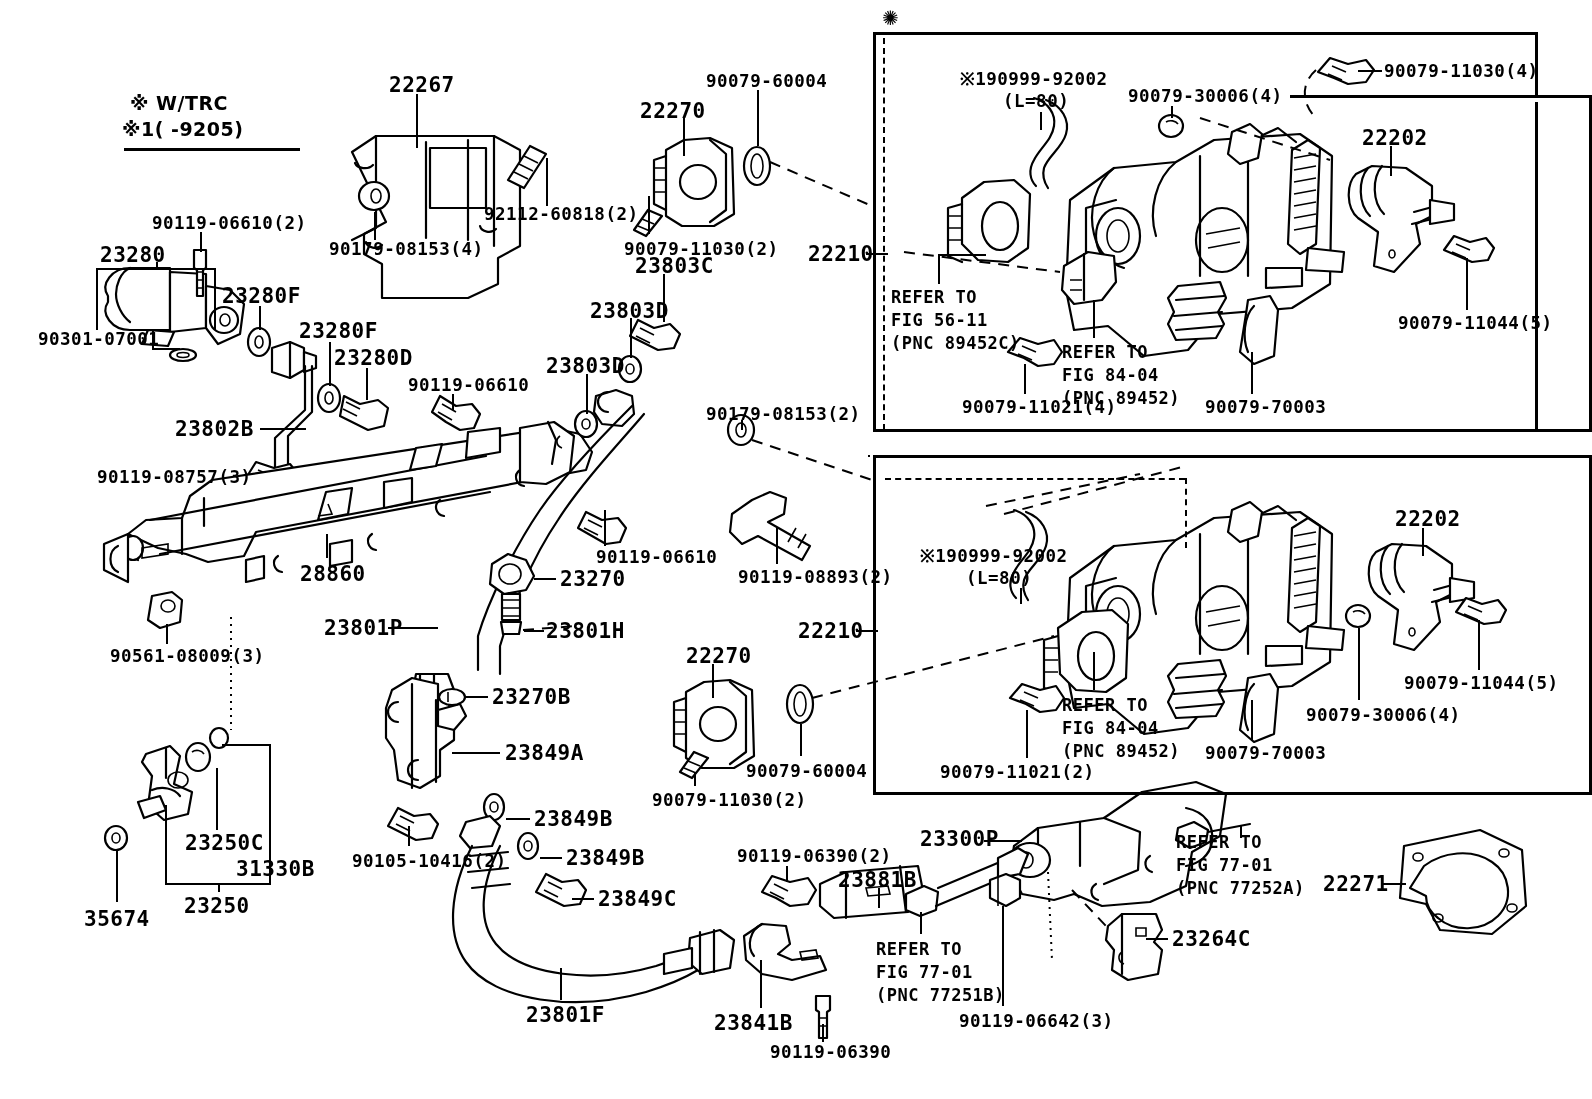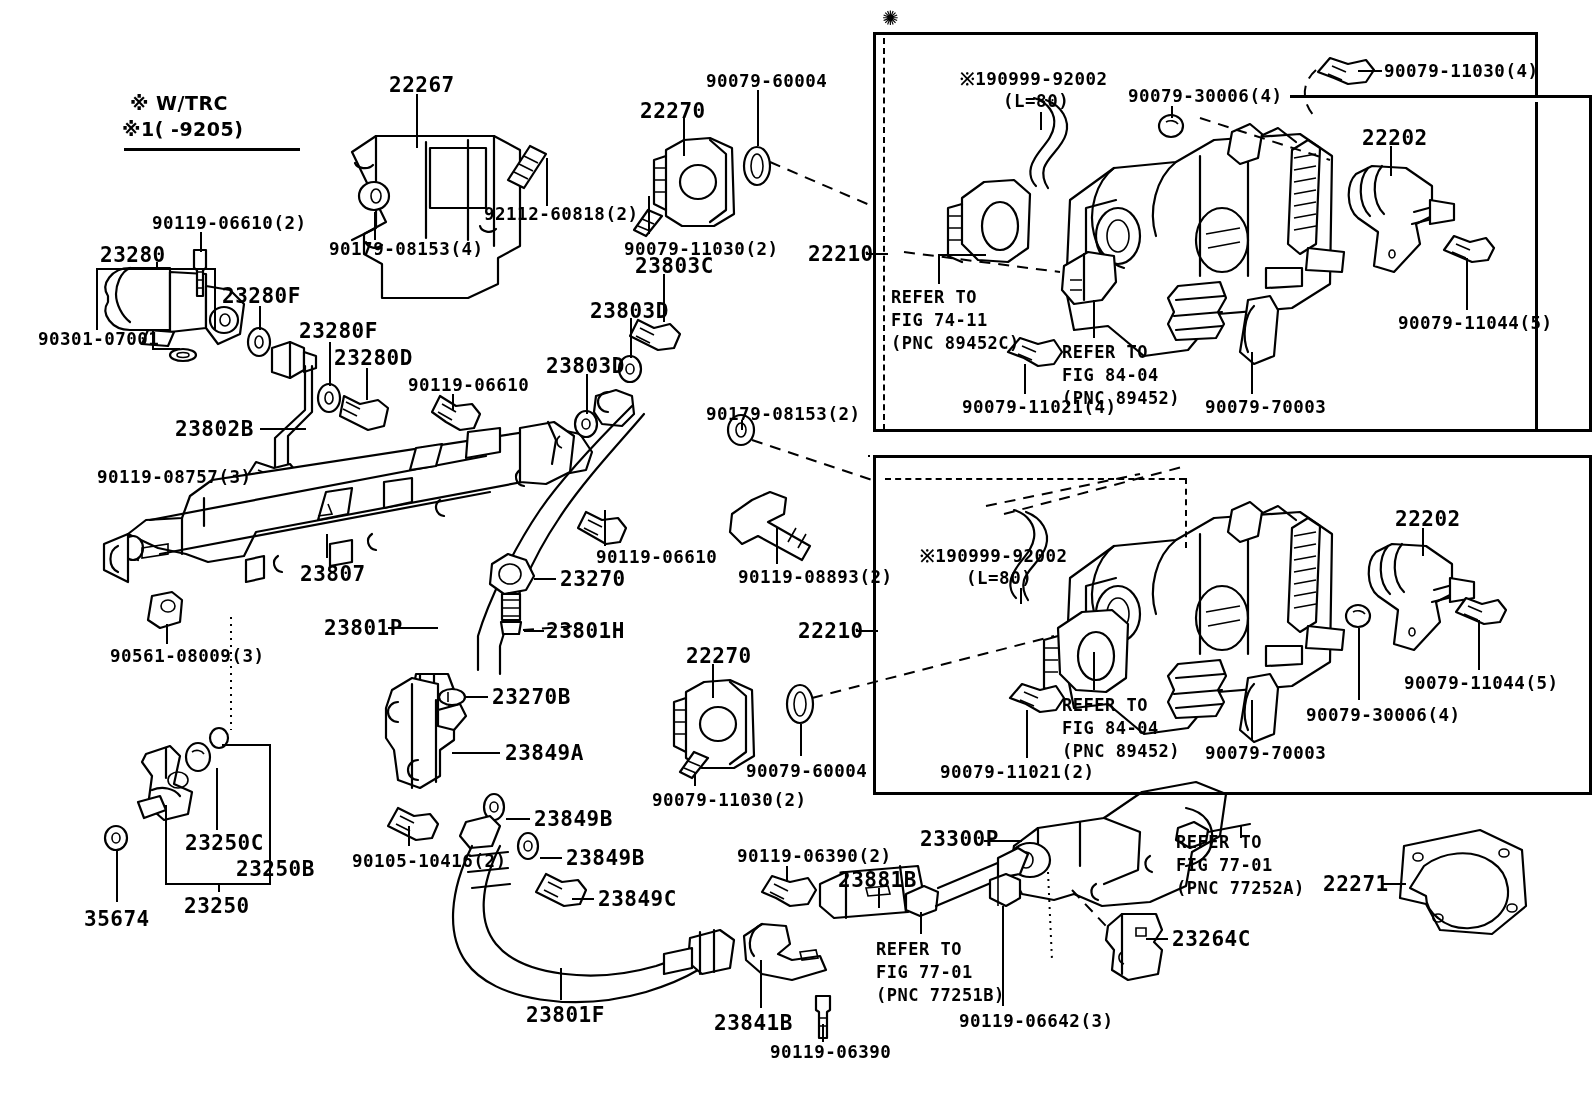--- a/index.html
+++ b/index.html
@@ -530,28 +530,28 @@
       <div class="lbl pn" style="left: 334px; top: 347px;">23280D</div>
       <div class="lbl pn" style="left: 175px; top: 418px;">23802B</div>
       <div class="lbl hw" style="left: 97px; top: 468px;">90119-08757(3)</div>
       <div class="lbl hw" style="left: 408px; top: 376px;">90119-06610</div>
       <div class="lbl pn" style="left: 635px; top: 255px;">23803C</div>
       <div class="lbl pn" style="left: 590px; top: 300px;">23803D</div>
       <div class="lbl pn" style="left: 546px; top: 355px;">23803D</div>
       <div class="lbl hw" style="left: 624px; top: 240px;">90079-11030(2)</div>
       <div class="lbl pn" style="left: 640px; top: 100px;">22270</div>
       <div class="lbl hw" style="left: 706px; top: 72px;">90079-60004</div>
-      <div class="lbl pn" style="left: 300px; top: 563px;">23807</div>
+      <div class="lbl pn" style="left: 300px; top: 563px;">28860</div>
       <div class="lbl hw" style="left: 596px; top: 548px;">90119-06610</div>
       <div class="lbl pn" style="left: 560px; top: 568px;">23270</div>
       <div class="lbl pn" style="left: 324px; top: 617px;">23801P</div>
       <div class="lbl pn" style="left: 546px; top: 620px;">23801H</div>
       <div class="lbl hw" style="left: 110px; top: 647px;">90561-08009(3)</div>
       <div class="lbl pn" style="left: 185px; top: 832px;">23250C</div>
-      <div class="lbl pn" style="left: 236px; top: 858px;">23250B</div>
+      <div class="lbl pn" style="left: 236px; top: 858px;">31330B</div>
       <div class="lbl pn" style="left: 184px; top: 895px;">23250</div>
       <div class="lbl pn" style="left: 84px; top: 908px;">35674</div>
       <div class="lbl pn" style="left: 492px; top: 686px;">23270B</div>
       <div class="lbl pn" style="left: 505px; top: 742px; text-align: right;">23849A</div>
       <div class="lbl pn" style="left: 534px; top: 808px;">23849B</div>
       <div class="lbl pn" style="left: 566px; top: 847px;">23849B</div>
       <div class="lbl pn" style="left: 598px; top: 888px;">23849C</div>
       <div class="lbl hw" style="left: 352px; top: 852px;">90105-10416(2)</div>
       <div class="lbl pn" style="left: 526px; top: 1004px;">23801F</div>
       <div class="lbl pn" style="left: 714px; top: 1012px; text-align: center;">23841B</div>
@@ -580,21 +580,21 @@
       <div class="lbl pn" style="left: 808px; top: 243px;">22210</div>
       <div class="lbl pn" style="left: 798px; top: 620px;">22210</div>
       <div class="lbl hw" style="left: 960px; top: 70px;">※190999-92002</div>
       <div class="lbl hw" style="left: 1003px; top: 92px;">(L=80)</div>
       <div class="lbl hw" style="left: 1128px; top: 87px;">90079-30006(4)</div>
       <div class="lbl hw" style="left: 1384px; top: 62px;">90079-11030(4)</div>
       <div class="lbl pn" style="left: 1362px; top: 127px;">22202</div>
       <div class="lbl hw" style="left: 1398px; top: 314px;">90079-11044(5)</div>
       <div class="lbl refer" style="left: 891px; top: 286px;">
         <div>REFER TO</div>
-        <div>FIG 74-11</div>
+        <div>FIG 56-11</div>
         <div>(PNC 89452C)</div>
       </div>
       <div class="lbl refer" style="left: 1062px; top: 341px;">
         <div>REFER TO</div>
         <div>FIG 84-04</div>
         <div>(PNC 89452)</div>
       </div>
       <div class="lbl hw" style="left: 962px; top: 398px; text-align: right;">90079-11021(4)</div>
       <div class="lbl hw" style="left: 1205px; top: 398px;">90079-70003</div>
       <div class="lbl hw" style="left: 920px; top: 547px;">※190999-92002</div>

